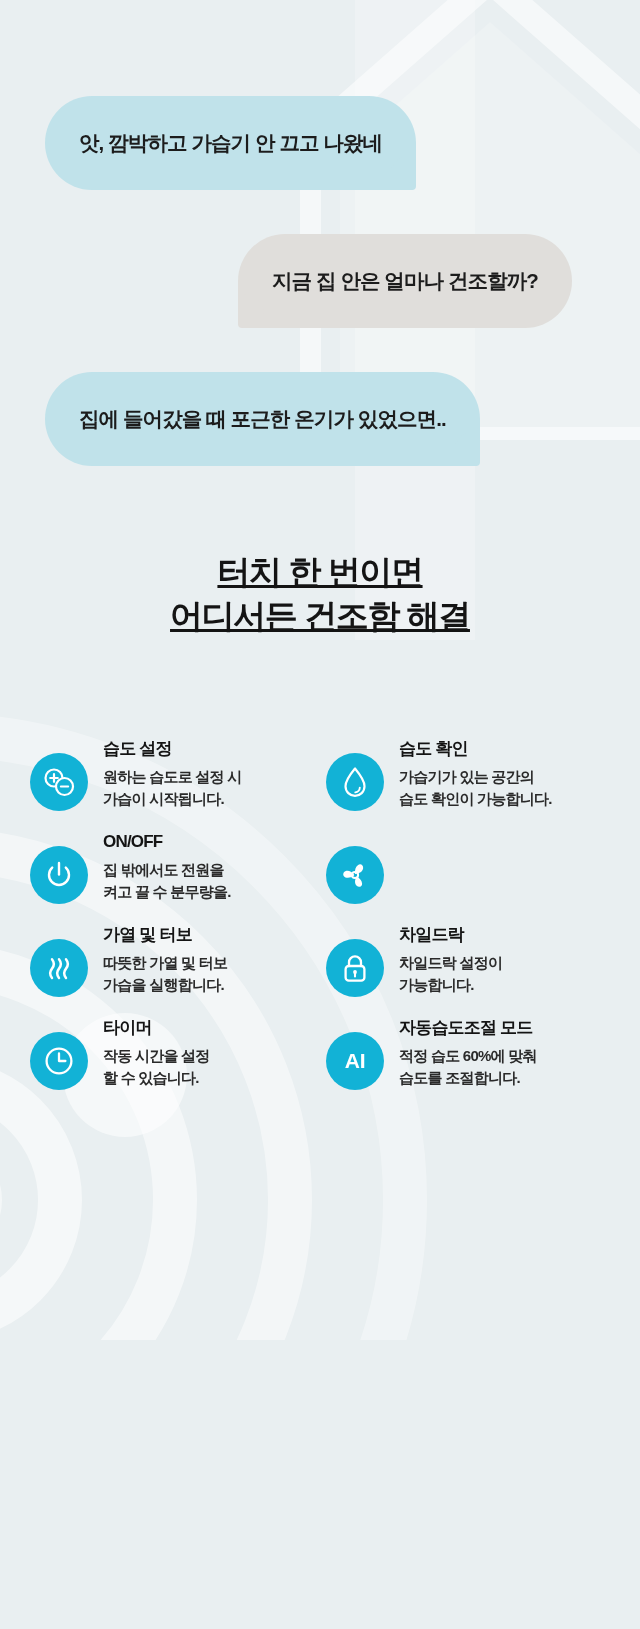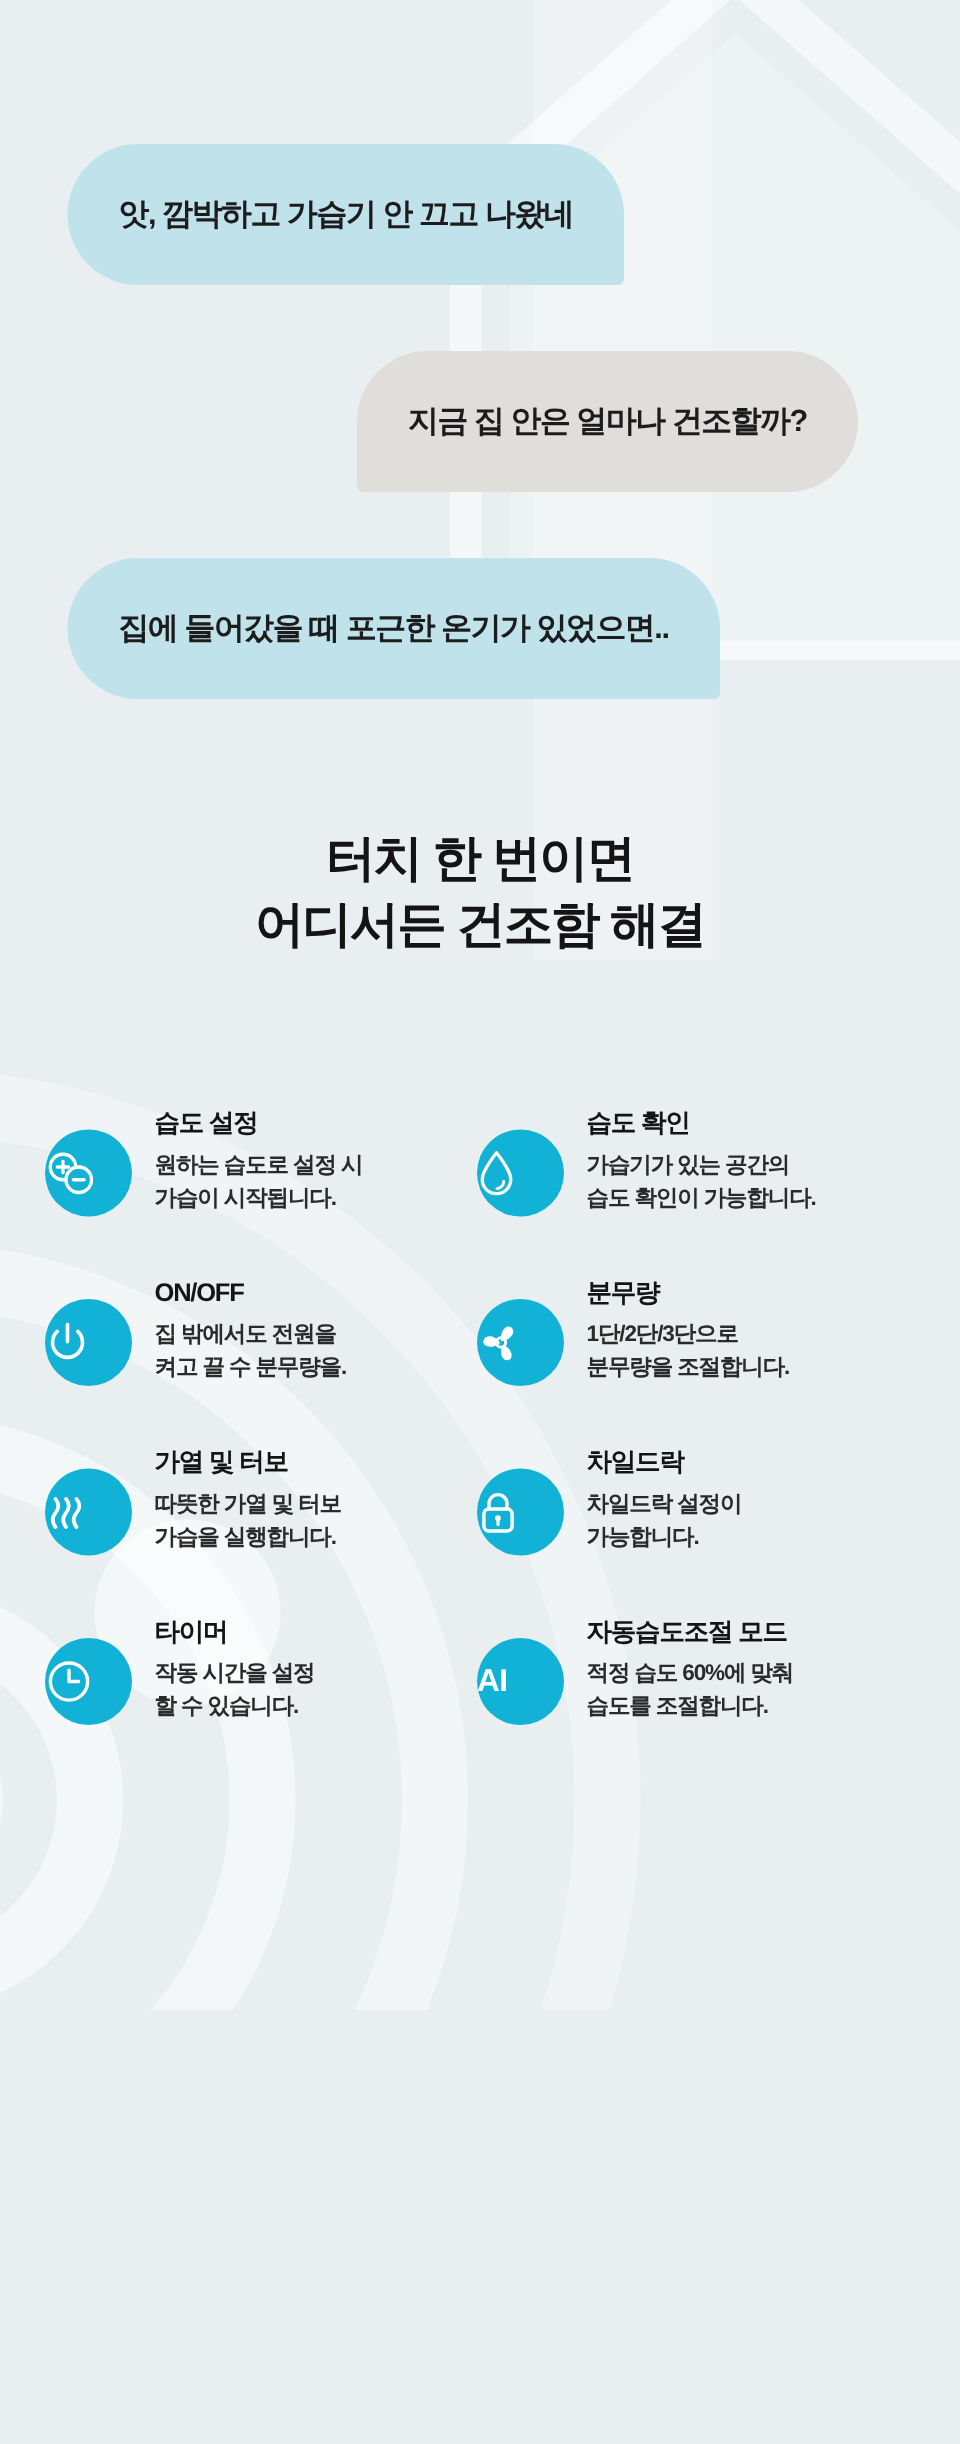--- a/index.html
+++ b/index.html
@@ -70,39 +70,40 @@
   .headline {
     position:relative; z-index:2;
     margin-top:84px;
     text-align:center;
     font-size:33px;
     font-weight:800;
     letter-spacing:-1.4px;
     line-height:1.34;
     color:#141414;
   }
-  .headline .ln { display:block; }
+  .headline .ln { display:block;text-decoration:underline; }
 
   
   .features {
     position:relative; z-index:2;
     margin-top:100px;
     padding:0 38px 0 30px;
     display:grid;
     grid-template-columns:1fr 1fr;
     row-gap:40px;
     column-gap:4px;
+    gap:20px;
   }
   .feature { display:flex; align-items:flex-start; gap:15px; }
   .feature-icon {
     flex:0 0 auto;
     width:58px; height:58px;
     border-radius:50%;
     background:#12b2d6;
-    display:flex; align-items:center; justify-content:flex-start;
+    display:flex; align-items:center; justify-content:center;
     margin-top:15px;
   }
   .feature-icon svg { display:block; }
   .feature-icon .ai-text {
     font-size:21px; font-weight:800; color:#ffffff; letter-spacing:-0.3px;
   }
   .feature-body { padding-top:2px; }
   .feature-title {
     font-size:17px; font-weight:800;
     letter-spacing:-0.8px; color:#141414;
@@ -227,27 +228,20 @@
     <div class="feature-icon">
       <svg width="32" height="32" viewBox="0 0 32 32">
         <g fill="#fff">
           <path d="M16 14.4c-.3-3.4.6-6.6 3.1-8.4 2.6-1.8 5.6.5 5 3.4-.6 2.9-3.4 5-8.1 5.7z"></path>
           <path d="M15.1 16.6c-2.8 1.9-5.9 2.9-8.7 1.8-2.9-1.1-2.8-4.9-.1-6.1 2.7-1.2 6.1 0 8.8 3.3z"></path>
           <path d="M17.6 17.5c3 1.6 5.2 3.9 5.5 6.9.3 3.1-3.3 4.5-5.4 2.4-2.1-2-2.3-5.6-.1-9.3z"></path>
         </g>
         <circle cx="16" cy="16" r="3.1" fill="none" stroke="#fff" stroke-width="2"></circle>
       </svg>
     </div>
-    <div class="feature-body">
-      <div class="feature-title">분무량</div>
-      <div class="feature-desc">
-        <span class="ln">1단/2단/3단으로</span>
-        <span class="ln">분무량을 조절합니다.</span>
-      </div>
-    </div>
   </div>
 
   <div class="feature">
     <div class="feature-icon">
       <svg width="28" height="30" viewBox="0 0 28 30">
         <g fill="none" stroke="#fff" stroke-width="2.5" stroke-linecap="round">
           <path d="M7 25c-2.6-3.4-2.6-6.2 0-9.4 2.6-3.2 2.6-6 0-9.3"></path>
           <path d="M14 25c-2.6-3.4-2.6-6.2 0-9.4 2.6-3.2 2.6-6 0-9.3"></path>
           <path d="M21 25c-2.6-3.4-2.6-6.2 0-9.4 2.6-3.2 2.6-6 0-9.3"></path>
         </g>

